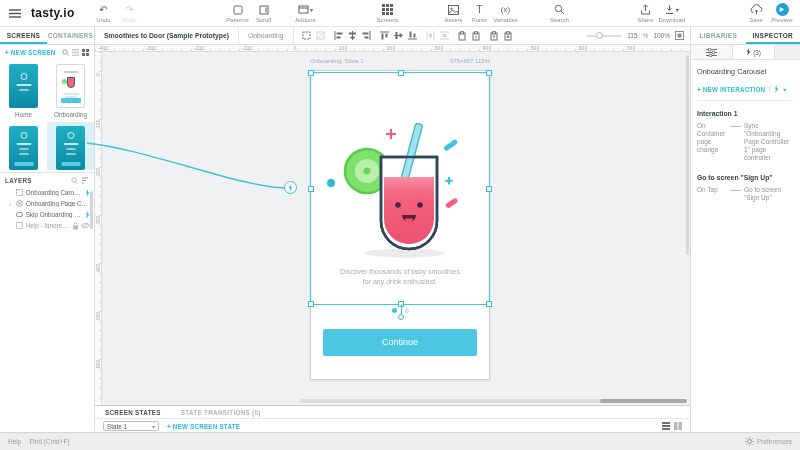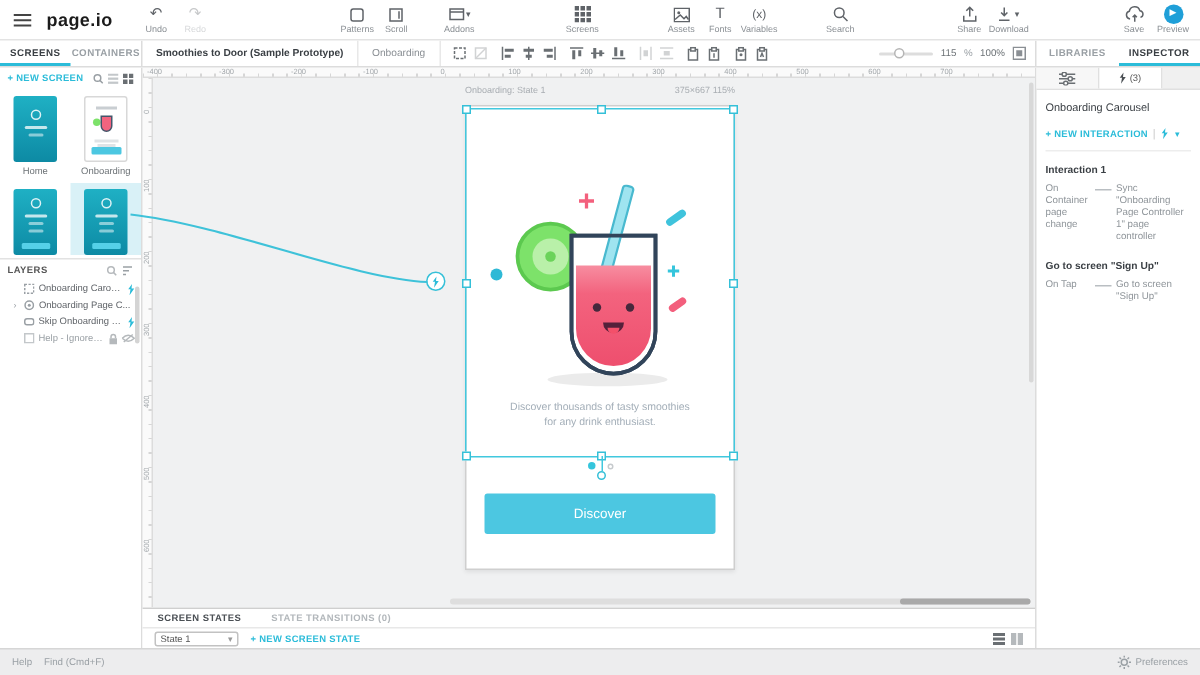--- a/index.html
+++ b/index.html
@@ -134,21 +134,21 @@
 <div class="topbar">
   <span class="hamburger">
       <svg width="12" height="9">
         <g stroke="#444" stroke-width="1.3">
           <line x1="0" y1="1" x2="12" y2="1"></line>
           <line x1="0" y1="4.5" x2="12" y2="4.5"></line>
           <line x1="0" y1="8" x2="12" y2="8"></line>
         </g>
       </svg>
     </span>
-  <span class="logo">page.io</span>
+  <span class="logo">tasty.io</span>
 
   <div class="t-item" style="margin-left:16px">
     <span class="t-ic">↶</span>
     <span class="t-lb">Undo</span>
   </div>
   <div class="t-item faded">
     <span class="t-ic">↷</span>
     <span class="t-lb">Redo</span>
   </div>
 
@@ -607,21 +607,21 @@
       </svg>
     </div>
     <div class="p-desc">
       <div>Discover thousands of tasty smoothies</div>
       <div>for any drink enthusiast.</div>
     </div>
     <div class="p-dots">
       <span class="dot1"></span>
       <span class="dot2"></span>
     </div>
-    <div class="p-btn">Discover</div>
+    <div class="p-btn">Continue</div>
   </div>
 
   <div class="selection">
     <span class="hdl" style="left:-3px;top:-3px"></span>
     <span class="hdl" style="left:87px;top:-3px"></span>
     <span class="hdl" style="right:-3px;top:-3px"></span>
     <span class="hdl" style="left:-3px;top:113px"></span>
     <span class="hdl" style="right:-3px;top:113px"></span>
     <span class="hdl" style="left:-3px;bottom:-3px"></span>
     <span class="hdl" style="left:87px;bottom:-3px"></span>

